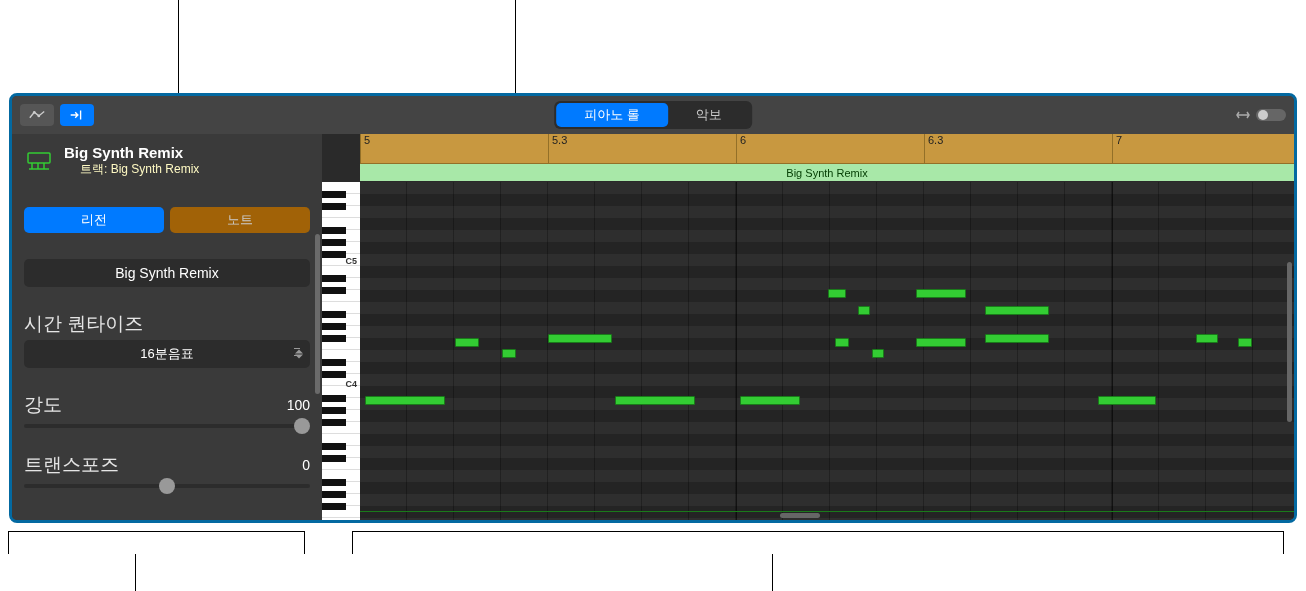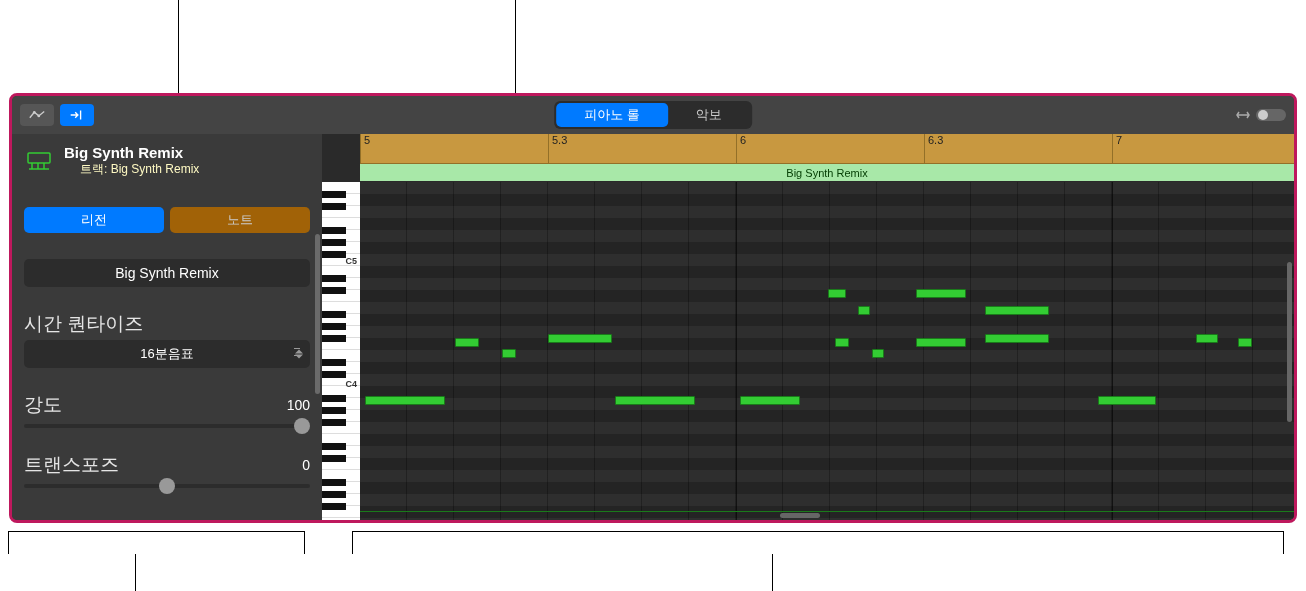--- a/index.html
+++ b/index.html
@@ -11,21 +11,21 @@
     .callout-bot2 { position: absolute; left: 772px; top: 554px; width: 1px; height: 37px; background: #000; }
     .callout-h1 { position: absolute; left: 8px; top: 531px; width: 297px; height: 1px; background: #000; }
     .callout-h1::before, .callout-h1::after { content:""; position:absolute; top:0; width:1px; height:23px; background:#000;}
     .callout-h1::before { left:0;} .callout-h1::after { right:0;}
     .callout-h2 { position: absolute; left: 352px; top: 531px; width: 932px; height: 1px; background: #000; }
     .callout-h2::before, .callout-h2::after { content:""; position:absolute; top:0; width:1px; height:23px; background:#000;}
     .callout-h2::before { left:0;} .callout-h2::after { right:0;}
 
     .editor-window {
       position: absolute; left: 9px; top: 93px; width: 1288px; height: 430px;
-      background: #3a3a3a; border: 3px solid #be185d; border-radius: 8px;
+      background: #3a3a3a; border: 3px solid #0369a1; border-radius: 8px;
       overflow: hidden; display: flex; flex-direction: column;
     }
 
     .top-toolbar {
       height: 38px; background: #444; display: flex; align-items: center;
       padding: 0 8px; position: relative; justify-content: space-between;
     }
     .tool-group { display: flex; gap: 6px; }
     .tool-btn {
       width: 34px; height: 22px; border-radius: 4px; background: #565656;

